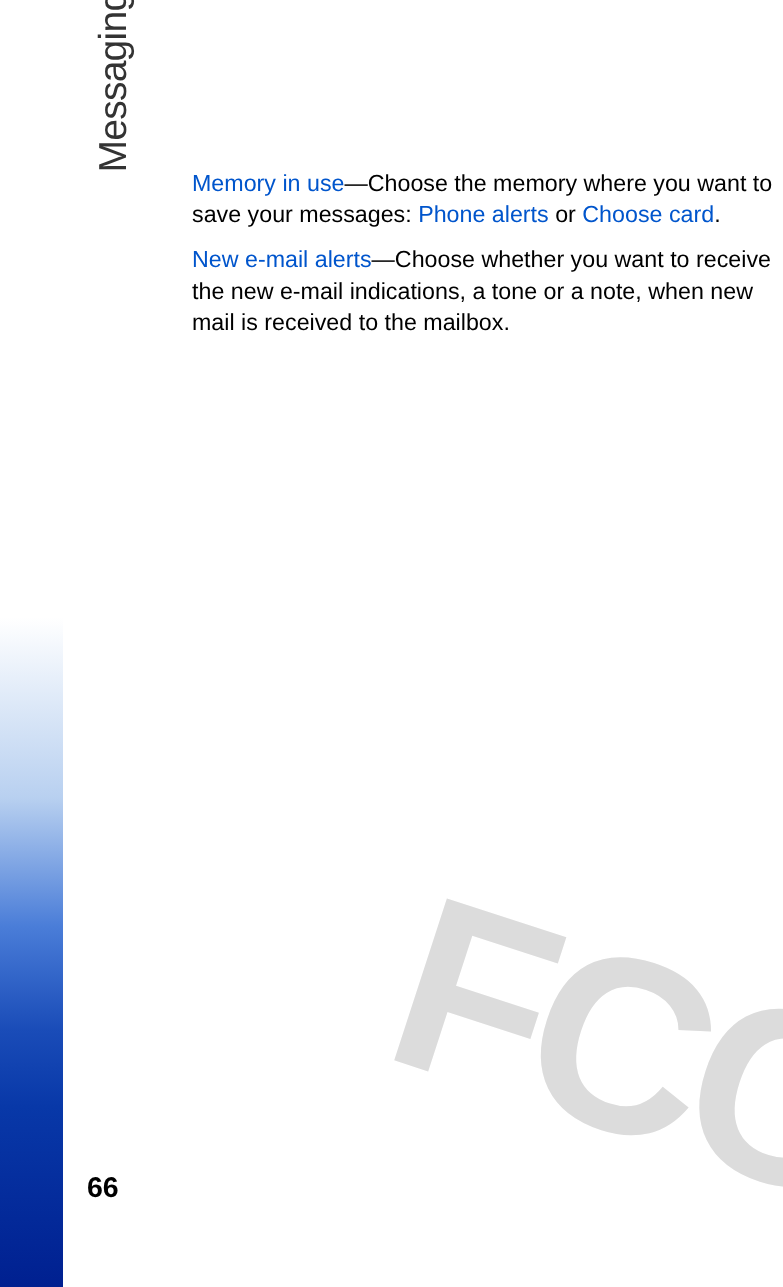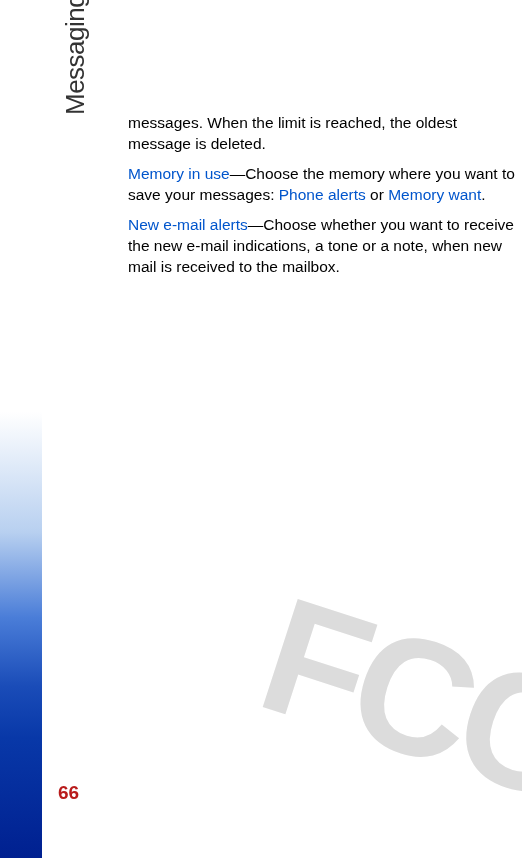--- a/index.html
+++ b/index.html
@@ -59,21 +59,21 @@
     .highlight {
       color: #0055cc;
       font-weight: normal;
     }
     .page-number {
       position: absolute;
       left: 58px;
       top: 782px;
       font-size: 19px;
       font-weight: bold;
-      color: #b91c1c;
+      color: #000000;
       font-family: "Trebuchet MS", Arial, sans-serif;
     }
     .watermark {
       position: absolute;
       right: -55px;
       bottom: 65px;
       font-size: 165px;
       font-weight: bold;
       color: #dcdcdc;
       transform: rotate(18deg);
@@ -86,24 +86,21 @@
   </style>
 </head>
 <body>
 
 <div class="left-bar"></div>
 
 <div class="section-title">Messaging</div>
 
 <div class="content">
   <p>
-    <span>messages. When the limit is reached, the oldest message is deleted.</span>
-  </p>
-  <p>
-    <span class="highlight">Memory in use</span><span>—Choose the memory where you want to save your messages: </span><span class="highlight">Phone alerts</span><span> or </span><span class="highlight">Memory want</span><span>.</span>
+    <span class="highlight">Memory in use</span><span>—Choose the memory where you want to save your messages: </span><span class="highlight">Phone alerts</span><span> or </span><span class="highlight">Choose card</span><span>.</span>
   </p>
   <p>
     <span class="highlight">New e-mail alerts</span><span>—Choose whether you want to receive the new e-mail indications, a tone or a note, when new mail is received to the mailbox.</span>
   </p>
 </div>
 
 <div class="watermark">FCC</div>
 
 <div class="page-number">66</div>
 

